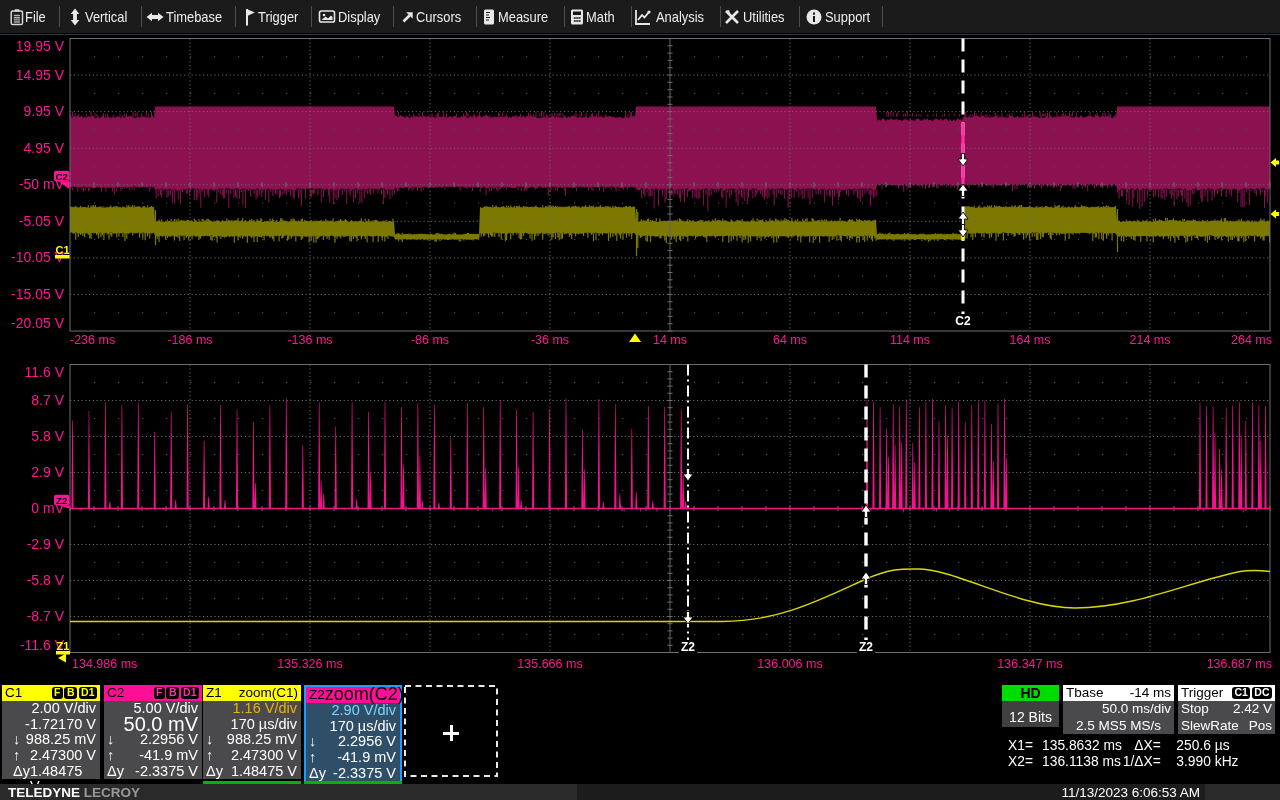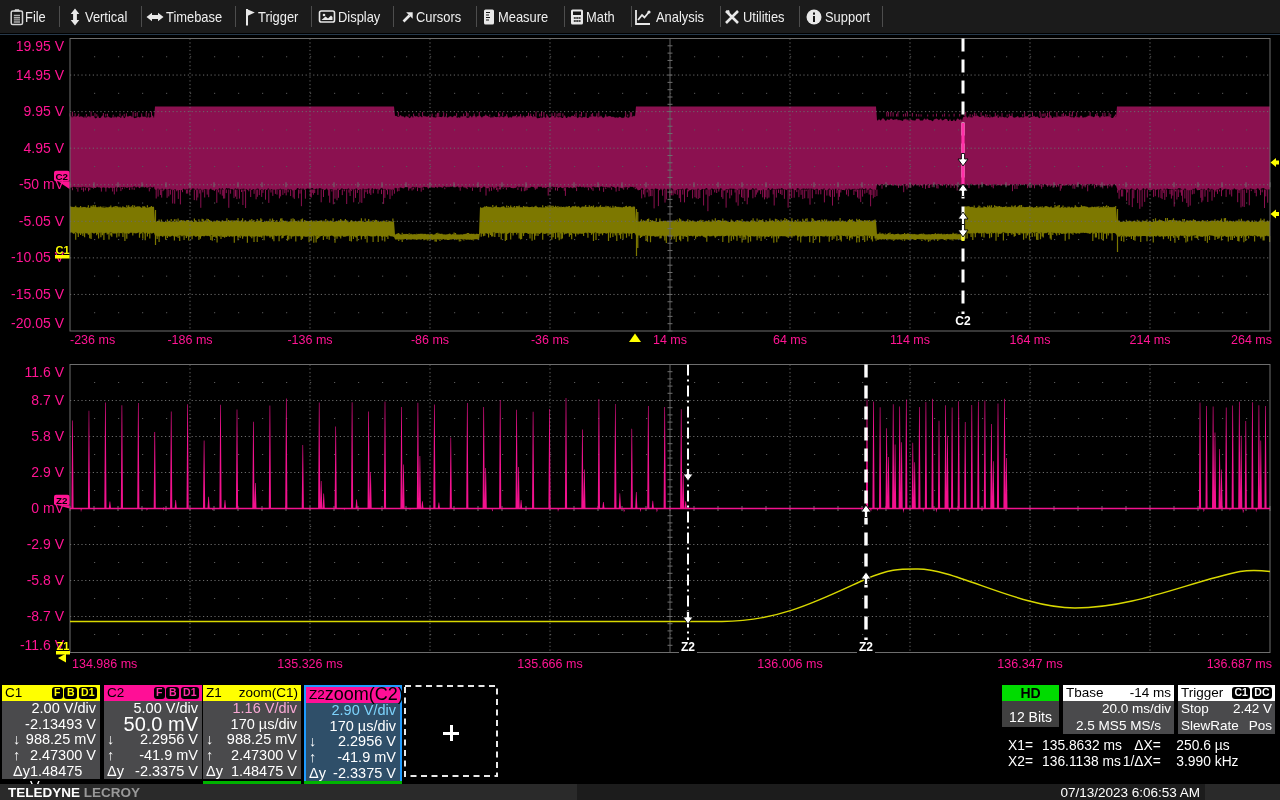--- a/index.html
+++ b/index.html
@@ -200,21 +200,21 @@
       <span>C1</span>
       <span style="white-space:nowrap"><span style="display:inline-block;background:#000;color:#ffff00;font-weight:bold;font-size:10.5px;border-radius:3px;padding:0.5px 2.5px;margin-left:1.5px;line-height:11.5px;vertical-align:1px">F</span><span style="display:inline-block;background:#000;color:#ffff00;font-weight:bold;font-size:10.5px;border-radius:3px;padding:0.5px 2.5px;margin-left:1.5px;line-height:11.5px;vertical-align:1px">B</span><span style="display:inline-block;background:#000;color:#ffff00;font-weight:bold;font-size:10.5px;border-radius:3px;padding:0.5px 2.5px;margin-left:1.5px;line-height:11.5px;vertical-align:1px">D1</span></span>
     </div>
     <div style="padding:0 4px 0 11px">
       <div style="height:15.7px;line-height:15.7px;font-size:14.5px;color:#fff;display:flex;justify-content:space-between">
         <span></span>
         <span>2.00 V/div</span>
       </div>
       <div style="height:15.7px;line-height:15.7px;font-size:14.5px;color:#fff;display:flex;justify-content:space-between">
         <span></span>
-        <span>-2.13493 V</span>
+        <span>-1.72170 V</span>
       </div>
       <div style="height:15.7px;line-height:15.7px;font-size:14.5px;color:#fff;display:flex;justify-content:space-between">
         <span>↓</span>
         <span>988.25 mV</span>
       </div>
       <div style="height:15.7px;line-height:15.7px;font-size:14.5px;color:#fff;display:flex;justify-content:space-between">
         <span>↑</span>
         <span>2.47300 V</span>
       </div>
       <div style="height:15.7px;line-height:15.7px;font-size:14.5px;color:#fff;display:flex;justify-content:space-between">
@@ -250,21 +250,21 @@
         <span>-2.3375 V</span>
       </div>
     </div>
   </div>
 <div style="position:absolute;left:203px;top:685px;width:98px;background:#4a4a4c">
     <div style="height:16px;background:#ffff00;color:#000;font-size:13.5px;padding:0 3px;display:flex;justify-content:space-between;align-items:center;line-height:16px">
       <span>Z1</span>
       <span style="white-space:nowrap"><span style="font-size:13.5px">zoom(C1)</span></span>
     </div>
     <div style="padding:0 4px 0 3px">
-      <div style="height:15.7px;line-height:15.7px;font-size:14.5px;color:#f9a8d4;display:flex;justify-content:space-between">
+      <div style="height:15.7px;line-height:15.7px;font-size:14.5px;color:#eab308;display:flex;justify-content:space-between">
         <span></span>
         <span>1.16 V/div</span>
       </div>
       <div style="height:15.7px;line-height:15.7px;font-size:14.5px;color:#fff;display:flex;justify-content:space-between">
         <span></span>
         <span>170 µs/div</span>
       </div>
       <div style="height:15.7px;line-height:15.7px;font-size:14.5px;color:#fff;display:flex;justify-content:space-between">
         <span>↓</span>
         <span>988.25 mV</span>
@@ -319,21 +319,21 @@
 <div style="position:absolute;left:1002px;top:685px;width:57px">
     <div style="height:16px;background:#00dc00;color:#000;font-weight:bold;font-size:14px;text-align:center;line-height:16px">HD</div>
     <div style="height:26px;background:#404040;color:#fff;font-size:14px;text-align:center;line-height:33px">12 Bits</div>
   </div>
 <div style="position:absolute;left:1063px;top:685px;width:111px">
     <div style="height:16px;background:#fff;color:#000;font-size:13.5px;padding:0 3px;display:flex;justify-content:space-between;line-height:16px">
       <span>Tbase</span>
       <span>-14 ms</span>
     </div>
     <div style="height:33px;background:#4a4a4c;color:#fff;font-size:13.5px;padding:0 3px">
-      <div style="height:16.5px;line-height:16.5px;text-align:right">20.0 ms/div</div>
+      <div style="height:16.5px;line-height:16.5px;text-align:right">50.0 ms/div</div>
       <div style="height:16.5px;line-height:16.5px;display:flex;justify-content:center">
         <span>2.5 MS</span>
         <span>5 MS/s</span>
       </div>
     </div>
   </div>
 <div style="position:absolute;left:1178px;top:685px;width:97px">
     <div style="height:16px;background:#fff;color:#000;font-size:13.5px;padding:0 3px;display:flex;justify-content:space-between;align-items:center;line-height:16px">
       <span>Trigger</span>
       <span><span style="display:inline-block;background:#000;color:#fff;font-weight:bold;font-size:10.5px;border-radius:3px;padding:0.5px 2.5px;margin-left:1.5px;line-height:11.5px;vertical-align:1px">C1</span><span style="display:inline-block;background:#000;color:#fff;font-weight:bold;font-size:10.5px;border-radius:3px;padding:0.5px 2.5px;margin-left:1.5px;line-height:11.5px;vertical-align:1px">DC</span></span>
@@ -357,14 +357,14 @@
   </div>
 <div style="position:absolute;left:1008px;top:752.5px;width:282px;height:15px;color:#fff;font-size:15px;line-height:15px;transform:scaleX(0.92);transform-origin:left center">
     <span style="position:absolute;left:0">X2=</span>
     <span style="position:absolute;left:37px">136.1138 ms</span>
     <span style="position:absolute;left:106px;width:60px;text-align:right">1/ΔX=</span>
     <span style="position:absolute;left:183px;width:95px;white-space:nowrap">3.990 kHz</span>
   </div>
 <div style="position:absolute;left:0;top:784px;width:1280px;height:16px;background:#2a2a2a">
     <div style="position:absolute;left:577px;top:0;width:628px;height:16px;background:#1c1c1c"></div>
     <span style="position:absolute;left:8px;top:1px;font-size:13.5px;color:#fff;font-weight:bold">TELEDYNE <span style="color:#999;font-weight:bold">LECROY</span></span>
-    <span style="position:absolute;right:80px;top:1px;font-size:13.5px;color:#fff">07/13/2023 6:06:53 AM</span>
+    <span style="position:absolute;right:80px;top:1px;font-size:13.5px;color:#fff">11/13/2023 6:06:53 AM</span>
   </div>
 
 </body></html>

